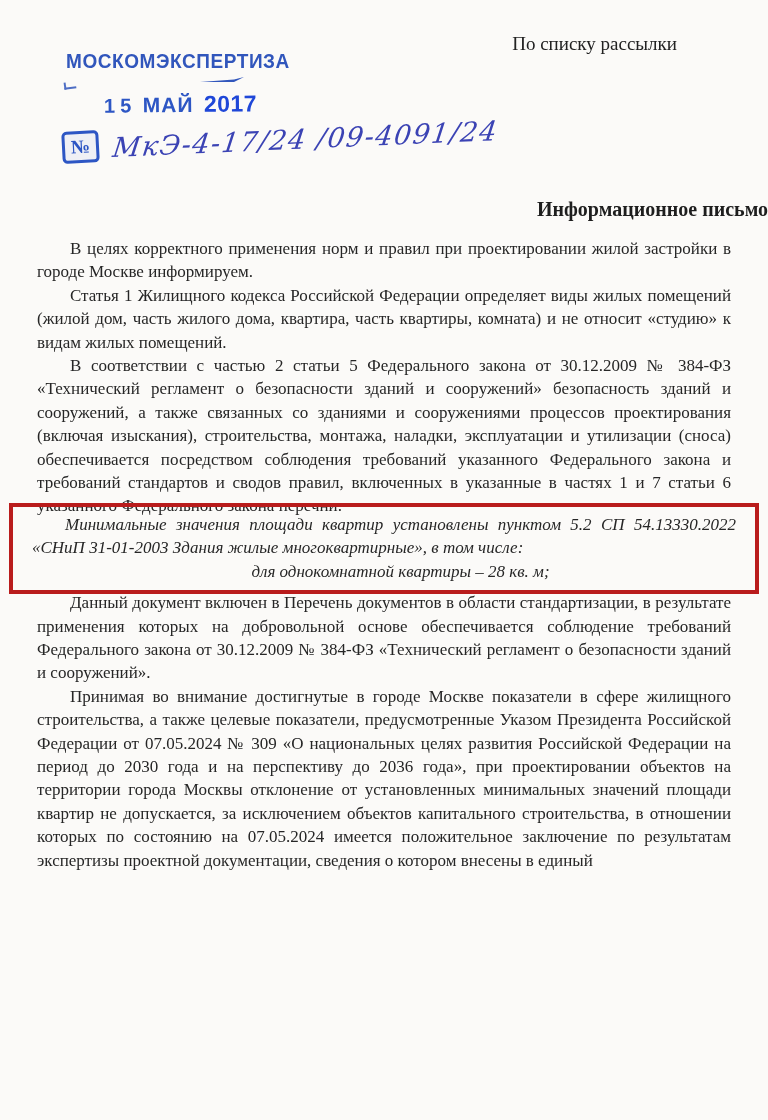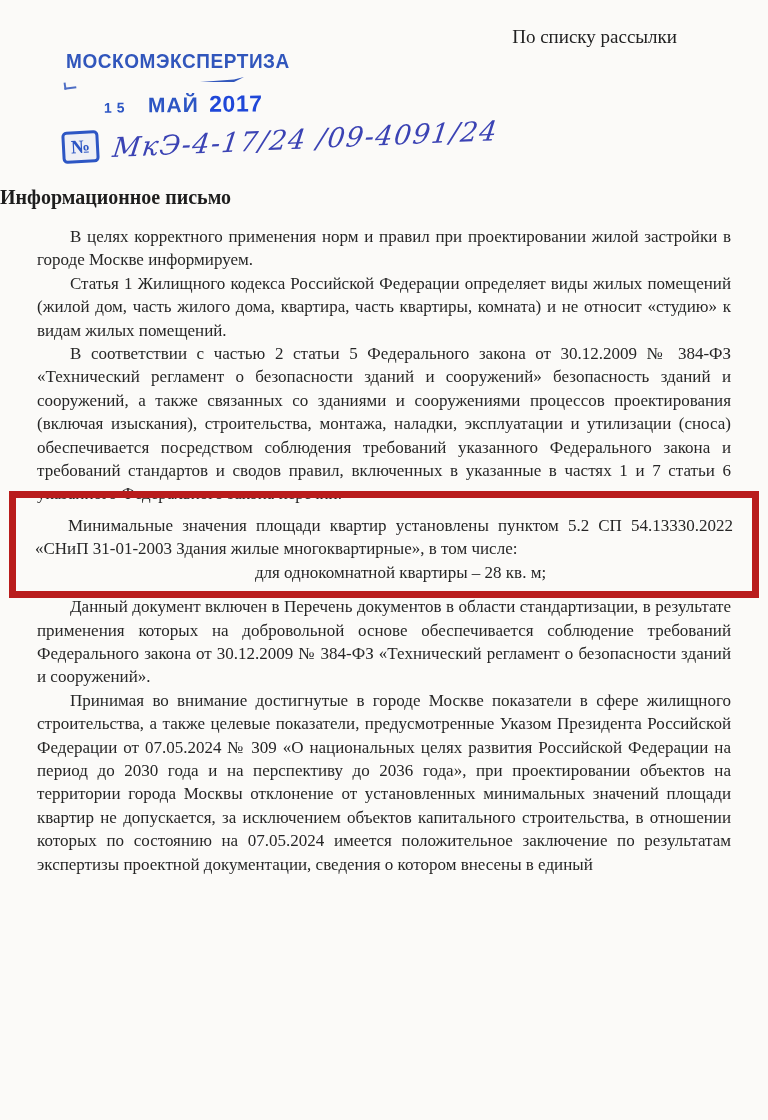--- a/index.html
+++ b/index.html
@@ -18,21 +18,21 @@
     color: #262626;
   }
 
   
   .header {
     position: relative;
     height: 186px;
   }
   .distribution-note {
     position: absolute;
-    top: 26px;
+    top: 33px;
     right: 91px;
     font-size: 19px;
     color: #222;
     white-space: nowrap;
   }
   .org-stamp {
     position: absolute;
     top: 50px;
     left: 66px;
     font-family: "Liberation Sans", sans-serif;
@@ -66,27 +66,27 @@
     position: absolute;
     top: 91px;
     left: 104px;
     font-family: "Liberation Sans", sans-serif;
     font-weight: 700;
     color: #2d56c4;
     white-space: nowrap;
     transform: rotate(-0.5deg);
   }
   .date-stamp .day {
-    font-size: 14px;
+    font-size: 20px;
     letter-spacing: 5px;
   }
   .date-stamp .month {
     font-size: 21px;
     letter-spacing: 1px;
-    margin-left: 14px;
+    margin-left: 2px;
   }
   .date-stamp .year {
     font-size: 23px;
     font-weight: 800;
     color: #1f47d8;
     margin-left: 6px;
     letter-spacing: 0.5px;
   }
   .number-row {
     position: absolute;
@@ -115,48 +115,50 @@
     font-size: 27px;
     letter-spacing: 1.5px;
     color: #3b43b4;
     transform: rotate(-2.5deg) skewX(-10deg);
     transform-origin: left bottom;
     white-space: nowrap;
   }
 
   
   .doc-title {
-    margin: 0 0 16px 0;
-    text-align: left;
+    margin: 12px 0 16px 0;
+    text-align: right;
     font-size: 20px;
     font-weight: 700;
     color: #1e1e1e;
+    padding-left: 40px;
   }
 
   
   .body-text {
     padding: 0 37px;
   }
   .body-text p {
     margin: 0;
     font-size: 17px;
     line-height: 23.4px;
     text-align: justify;
     text-indent: 33px;
     color: #262626;
   }
 
   
   .highlight-box {
     position: relative;
     z-index: 2;
-    border: 7px solid #b91c1c;
+    border: 4px solid #b91c1c;
     margin: -15px -28px -3px -28px;
-    padding: 16px 19px 7px 19px;
+    padding: 6px 19px 7px 19px;
     background: transparent;
+    font-style: italic;
   }
   .highlight-box .item-line {
     text-align: center;
   }
 </style>
 </head>
 <body>
 
 <div class="page">
 

